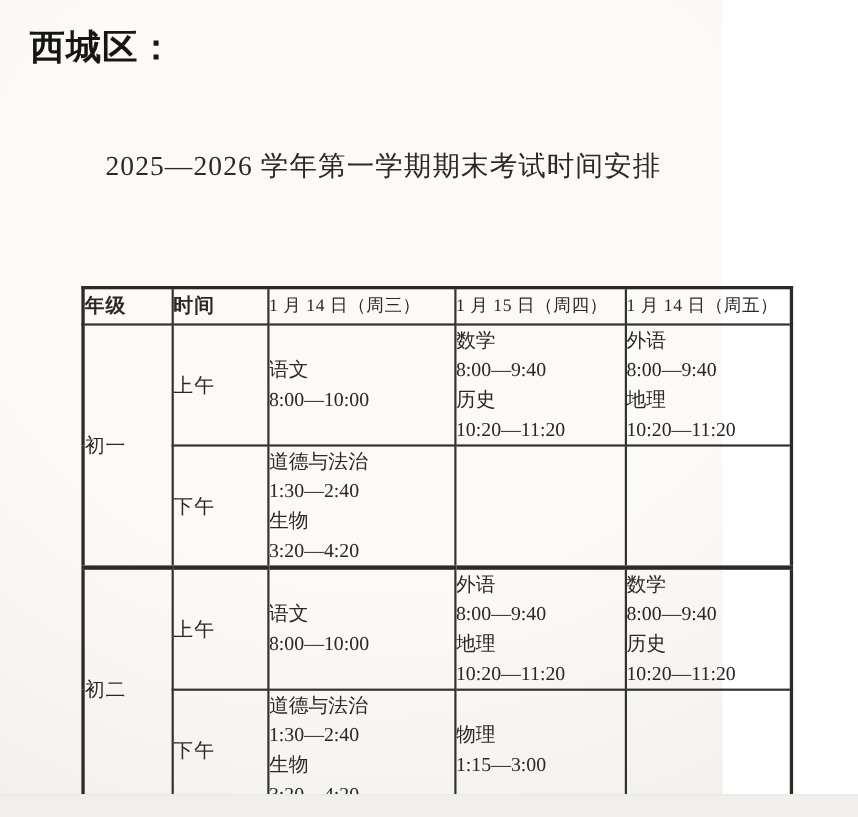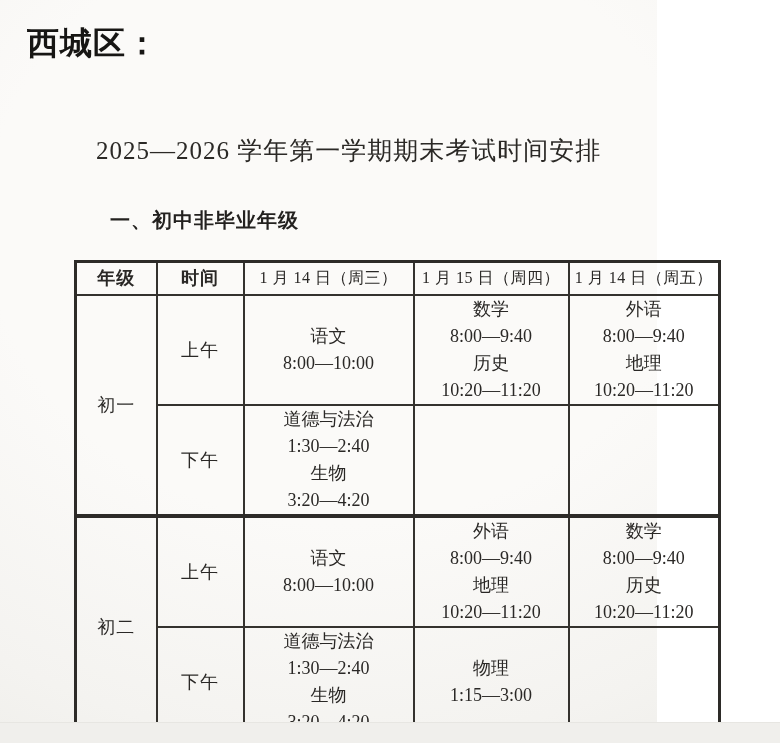--- a/index.html
+++ b/index.html
@@ -22,21 +22,21 @@
     position:absolute;left:110px;top:207px;
     font-family:"Liberation Sans","DejaVu Sans",sans-serif;
     font-weight:bold;font-size:20px;color:#23211f;letter-spacing:1px;
   }
   table.schedule{
     position:absolute;left:74px;top:260px;width:644px;
     border-collapse:collapse;table-layout:fixed;
     color:#2a2826;border:3px solid #2d2b28;
   }
   table.schedule th,table.schedule td{
-    border:2px solid #34322e;text-align:center;vertical-align:middle;
+    border:2px solid #34322e;text-align:left;vertical-align:middle;
     padding:0;overflow:hidden;
   }
   tr.header-row{height:33px;}
   th.hdr{font-size:16px;font-weight:normal;letter-spacing:0.5px;}
   th.hdr-axis{font-size:18px;font-weight:bold;letter-spacing:1px;}
   tr.r-tall1{height:110px;}
   tr.r-tall2{height:103px;}
   tr.r-tall3{height:107px;}
   tr.r-tall4{height:107px;}
   td.grade-cell{font-size:18px;letter-spacing:1px;}
@@ -50,21 +50,20 @@
 </style>
 </head>
 <body>
 
 <div class="canvas">
 
   <div class="region-label">西城区：</div>
 
   <div class="doc-title">2025—2026 学年第一学期期末考试时间安排</div>
 
-  <div class="section-heading">一、初中非毕业年级</div>
 
   <table class="schedule">
     <colgroup>
       <col style="width:81px">
       <col style="width:87px">
       <col style="width:170px">
       <col style="width:155px">
       <col style="width:151px">
     </colgroup>
     <tbody>

